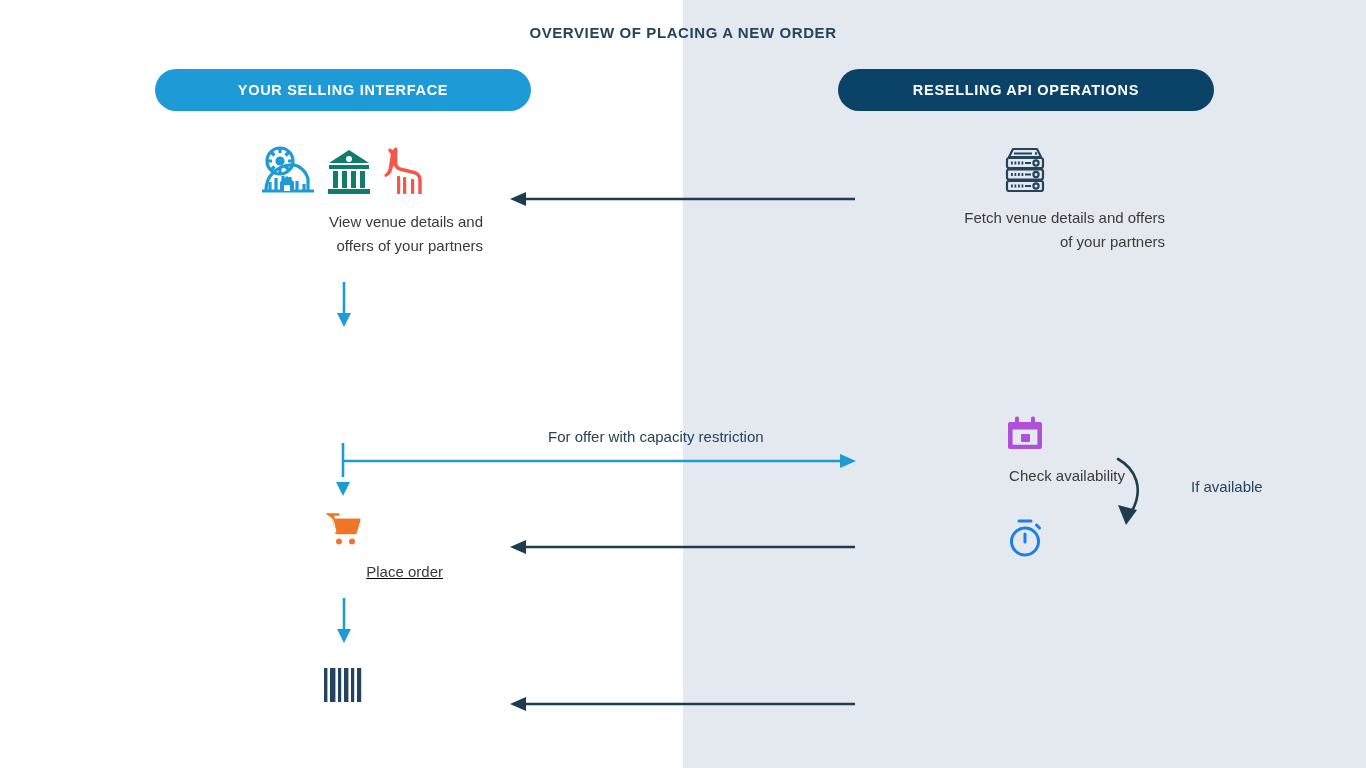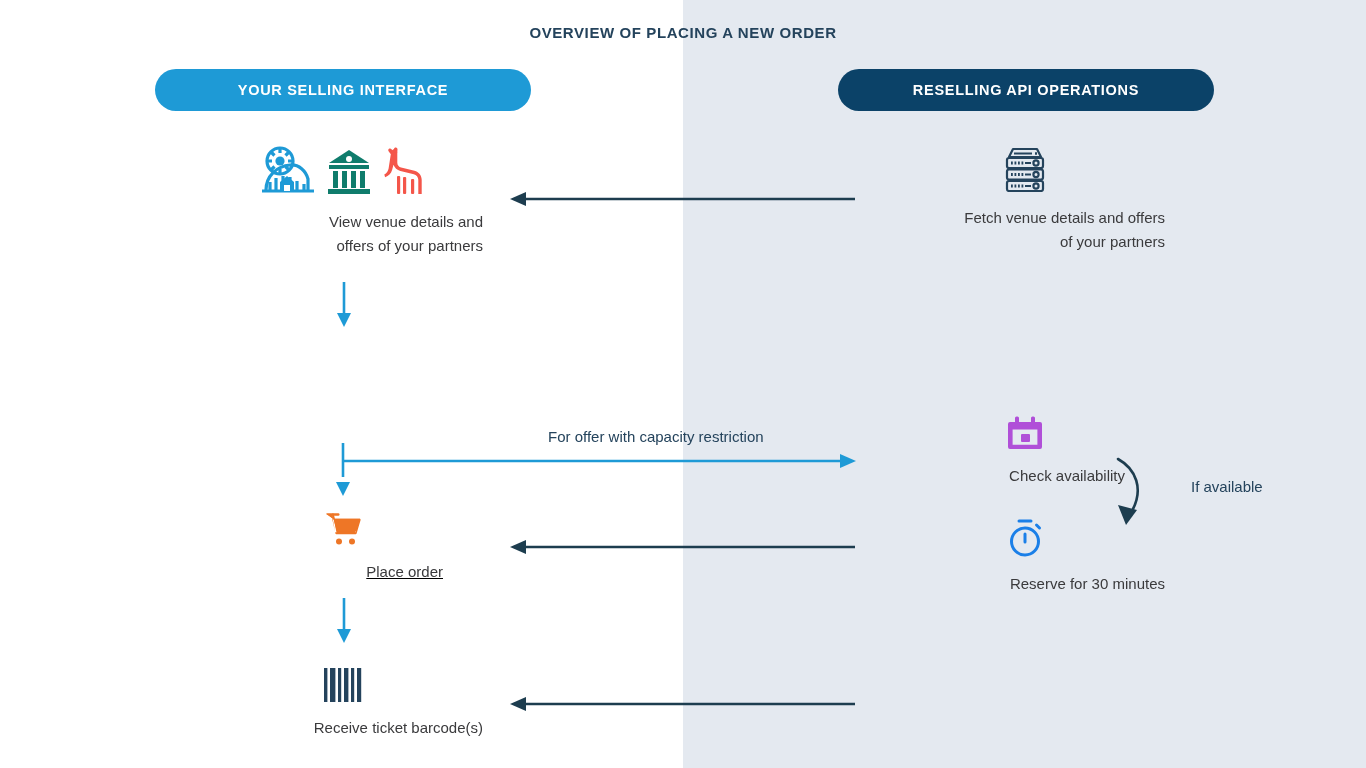--- a/index.html
+++ b/index.html
@@ -192,21 +192,20 @@
             <rect x="2" y="0" width="3.4" height="34"></rect>
             <rect x="8" y="0" width="5.4" height="34"></rect>
             <rect x="16" y="0" width="3.2" height="34"></rect>
             <rect x="22" y="0" width="4.4" height="34"></rect>
             <rect x="29" y="0" width="3.2" height="34"></rect>
             <rect x="35" y="0" width="4.2" height="34"></rect>
           </g>
         </svg>
       </span>
     </div>
-    <div class="step-label">Receive ticket barcode(s)</div>
   </div>
 
   <div class="step s-check">
     <div class="step-icon">
       <span>
         <svg width="34" height="34" viewBox="0 0 34 34">
           <g fill="#b04fd8">
             <rect x="7" y="0.5" width="4" height="7" rx="1.6"></rect>
             <rect x="23" y="0.5" width="4" height="7" rx="1.6"></rect>
             <path d="M2 6h30a2 2 0 0 1 2 2v23a2 2 0 0 1-2 2H2a2 2 0 0 1-2-2V8a2 2 0 0 1 2-2zm2.6 7.5v15.2h24.8V13.5z"></path>
@@ -263,21 +262,20 @@
         <svg width="40" height="40" viewBox="0 0 40 40">
           <g fill="none" stroke="#1a7fe8" stroke-width="3" stroke-linecap="round">
             <circle cx="20" cy="23.5" r="13.5"></circle>
             <line x1="20" y1="16" x2="20" y2="24"></line>
             <line x1="14" y1="3" x2="26" y2="3"></line>
             <line x1="31.5" y1="7" x2="34.5" y2="10"></line>
           </g>
         </svg>
       </span>
     </div>
-    <div class="step-label">Reserve for 30 minutes</div>
   </div>
 
 
   <div class="conn" style="left:510px; top:188px;">
     <svg width="350" height="22" viewBox="0 0 350 22">
       <line x1="14" y1="11" x2="345" y2="11" stroke="#1d3d4f" stroke-width="2.6"></line>
       <path d="M0 11l16-7v14z" fill="#1d3d4f"></path>
     </svg>
   </div>
 

